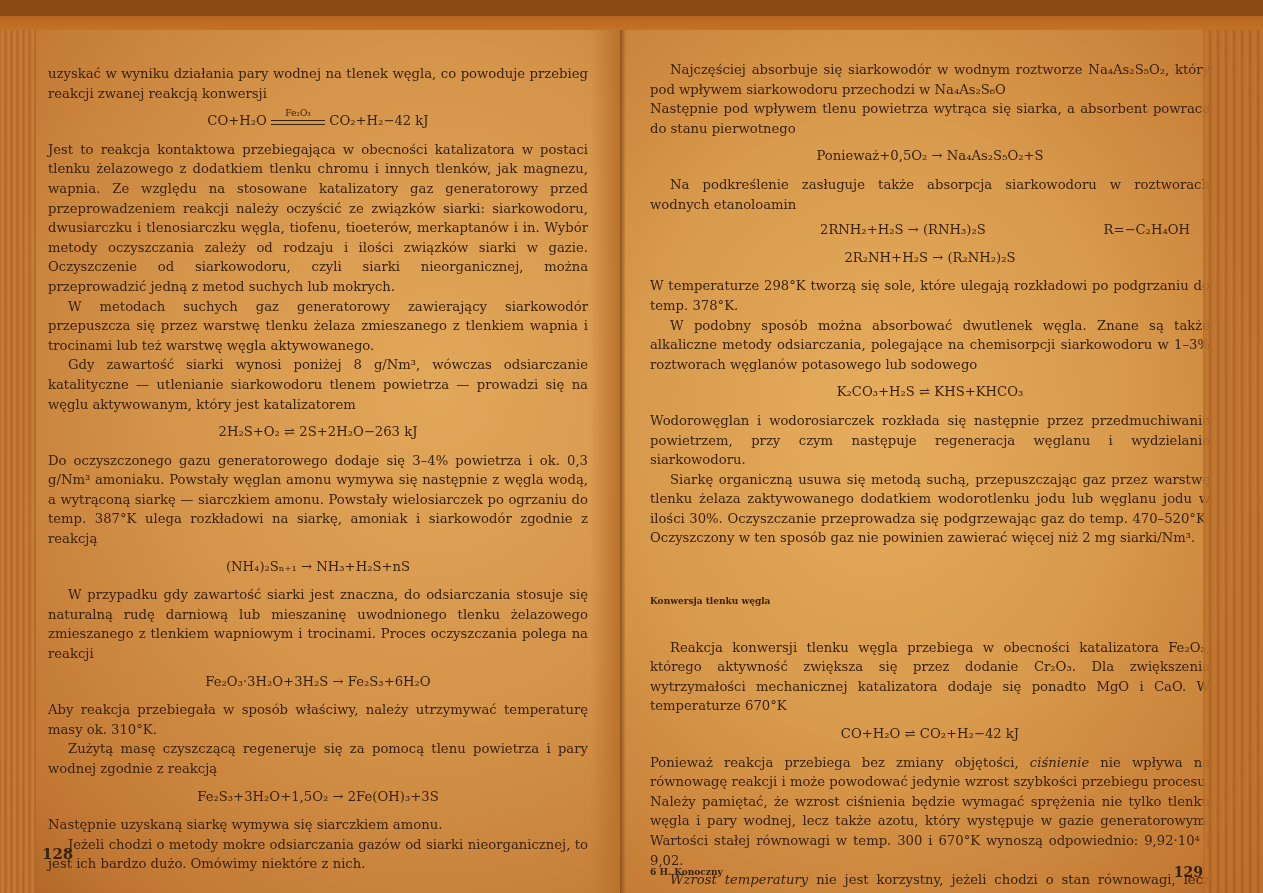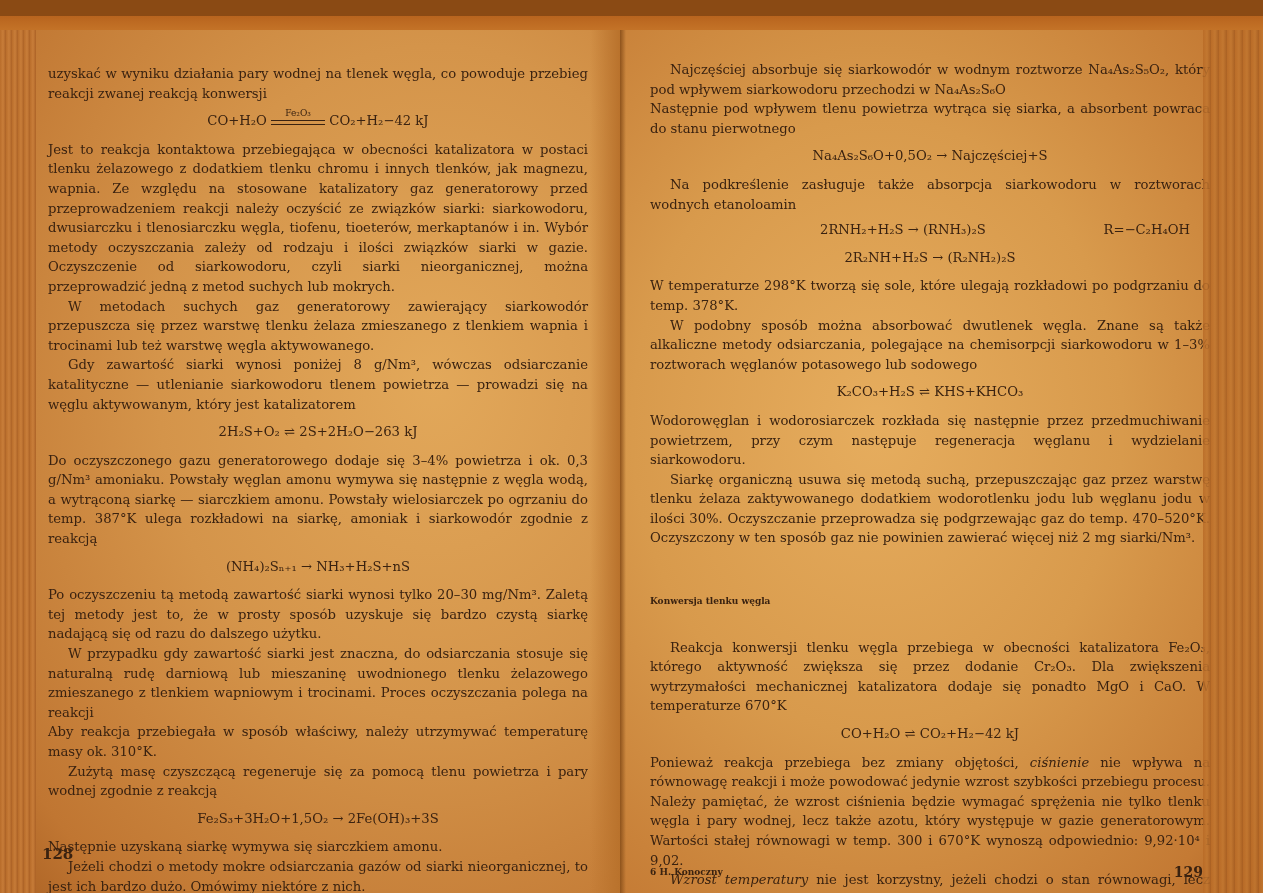--- a/index.html
+++ b/index.html
@@ -79,36 +79,36 @@
           <span class="arr"></span>
         </span>
         <span>CO₂+H₂−42 kJ</span>
       </div>
       <p>Jest to reakcja kontaktowa przebiegająca w obecności katalizatora w postaci tlenku żelazowego z dodatkiem tlenku chromu i innych tlenków, jak magnezu, wapnia. Ze względu na stosowane katalizatory gaz generatorowy przed przeprowadzeniem reakcji należy oczyścić ze związków siarki: siarkowodoru, dwusiarczku i tlenosiarczku węgla, tiofenu, tioeterów, merkaptanów i in. Wybór metody oczyszczania zależy od rodzaju i ilości związków siarki w gazie. Oczyszczenie od siarkowodoru, czyli siarki nieorganicznej, można przeprowadzić jedną z metod suchych lub mokrych.</p>
       <p class="indent">W metodach suchych gaz generatorowy zawierający siarkowodór przepuszcza się przez warstwę tlenku żelaza zmieszanego z tlenkiem wapnia i trocinami lub też warstwę węgla aktywowanego.</p>
       <p class="indent">Gdy zawartość siarki wynosi poniżej 8 g/Nm³, wówczas odsiarczanie katalityczne — utlenianie siarkowodoru tlenem powietrza — prowadzi się na węglu aktywowanym, który jest katalizatorem</p>
       <div class="eq">2H₂S+O₂ ⇌ 2S+2H₂O−263 kJ</div>
       <p>Do oczyszczonego gazu generatorowego dodaje się 3–4% powietrza i ok. 0,3 g/Nm³ amoniaku. Powstały węglan amonu wymywa się następnie z węgla wodą, a wytrąconą siarkę — siarczkiem amonu. Powstały wielosiarczek po ogrzaniu do temp. 387°K ulega rozkładowi na siarkę, amoniak i siarkowodór zgodnie z reakcją</p>
       <div class="eq">(NH₄)₂Sₙ₊₁ → NH₃+H₂S+nS</div>
-      <p>Po oczyszczeniu tą metodą zawartość siarki wynosi tylko 20–30 mg/Nm³. Zaletą tej metody jest to, że w prosty sposób uzyskuje się bardzo czystą siarkę nadającą się od razu do dalszego użytku.</p>
       <p class="indent">W przypadku gdy zawartość siarki jest znaczna, do odsiarczania stosuje się naturalną rudę darniową lub mieszaninę uwodnionego tlenku żelazowego zmieszanego z tlenkiem wapniowym i trocinami. Proces oczyszczania polega na reakcji</p>
+      <div class="eq">Fe₂O₃·3H₂O+3H₂S → Fe₂S₃+6H₂O</div>
       <p>Aby reakcja przebiegała w sposób właściwy, należy utrzymywać temperaturę masy ok. 310°K.</p>
       <p class="indent">Zużytą masę czyszczącą regeneruje się za pomocą tlenu powietrza i pary wodnej zgodnie z reakcją</p>
       <div class="eq">Fe₂S₃+3H₂O+1,5O₂ → 2Fe(OH)₃+3S</div>
       <p>Następnie uzyskaną siarkę wymywa się siarczkiem amonu.</p>
       <p class="indent">Jeżeli chodzi o metody mokre odsiarczania gazów od siarki nieorganicznej, to jest ich bardzo dużo. Omówimy niektóre z nich.</p>
     </div>
     <div class="pageno left-pageno">128</div>
   </div>
 
   <div class="page page-right">
     <div class="text right-text">
       <p class="indent">Najczęściej absorbuje się siarkowodór w wodnym roztworze Na₄As₂S₅O₂, który pod wpływem siarkowodoru przechodzi w Na₄As₂S₆O</p>
       <p>Następnie pod wpływem tlenu powietrza wytrąca się siarka, a absorbent powraca do stanu pierwotnego</p>
-      <div class="eq">Na₄As₂S₆O+0,5O₂ → Najczęściej+S</div>
+      <div class="eq">Ponieważ+0,5O₂ → Na₄As₂S₅O₂+S</div>
       <p class="indent">Na podkreślenie zasługuje także absorpcja siarkowodoru w roztworach wodnych etanoloamin</p>
       <div class="eq-row">
         <span class="lhs">2RNH₂+H₂S → (RNH₃)₂S</span>
         <span class="rhs">R=−C₂H₄OH</span>
       </div>
       <div class="eq">2R₂NH+H₂S → (R₂NH₂)₂S</div>
       <p>W temperaturze 298°K tworzą się sole, które ulegają rozkładowi po podgrzaniu do temp. 378°K.</p>
       <p class="indent">W podobny sposób można absorbować dwutlenek węgla. Znane są także alkaliczne metody odsiarczania, polegające na chemisorpcji siarkowodoru w 1–3% roztworach węglanów potasowego lub sodowego</p>
       <div class="eq">K₂CO₃+H₂S ⇌ KHS+KHCO₃</div>
       <p>Wodorowęglan i wodorosiarczek rozkłada się następnie przez przedmuchiwanie powietrzem, przy czym następuje regeneracja węglanu i wydzielanie siarkowodoru.</p>

